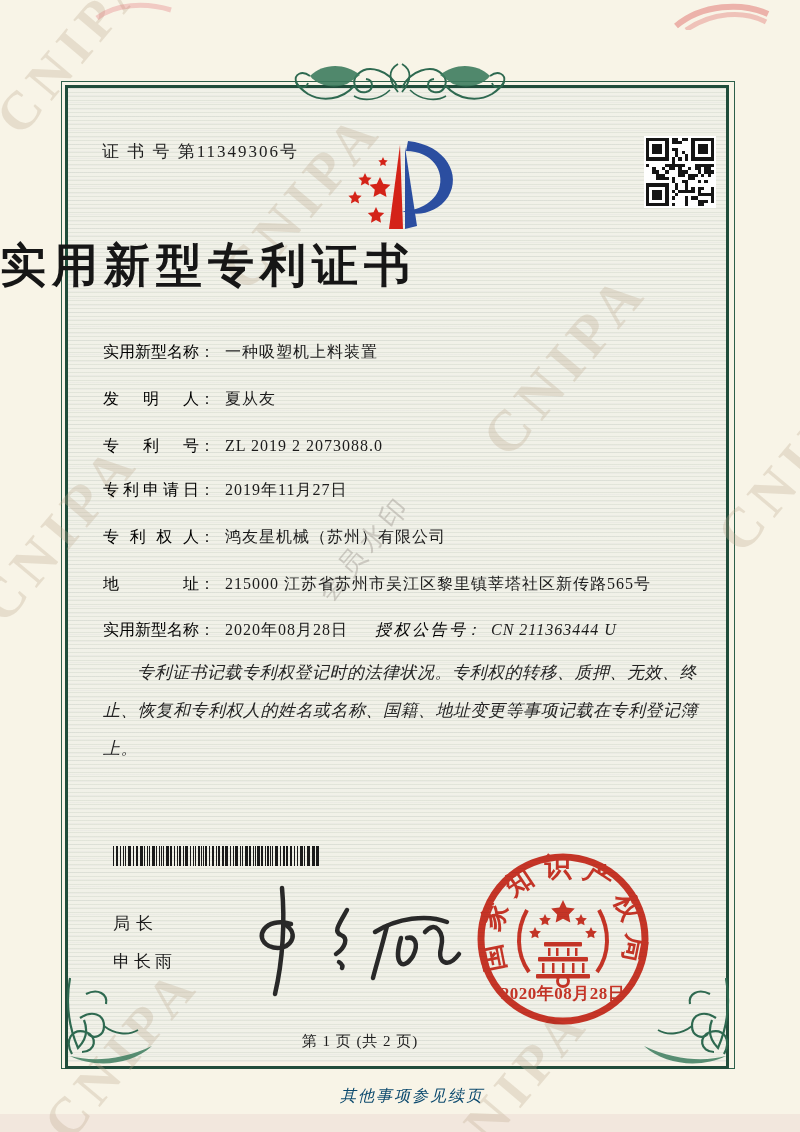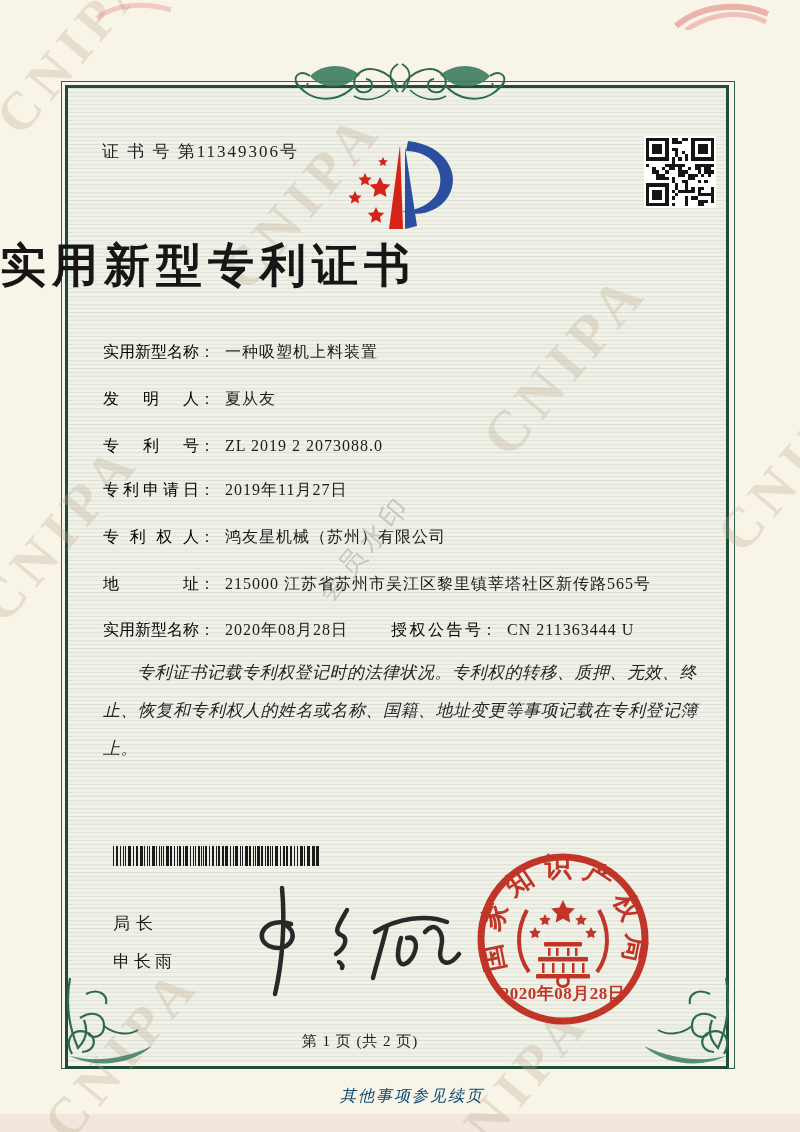--- a/index.html
+++ b/index.html
@@ -43,21 +43,21 @@
     left:0;top:235px;width:100%;
     font-size:46px;font-weight:700;letter-spacing:6px;color:#161616;
   }
   .field{left:103px;width:610px;height:24px;font-size:16px;}
   .flabel{
     display:inline-block;width:96px;vertical-align:top;
     text-align:justify;text-align-last:justify;color:#000000;
   }
   .colon{display:inline-block;margin-right:10px;}
   .fvalue{letter-spacing:1px;color:#1b1b1b;}
-  .pair2{position:absolute;left:288px;top:0;}
+  .pair2{position:absolute;left:272px;top:0;font-style:italic;}
   .pair2 .flabel{width:90px;}
   .body-text{
     left:103px;top:654px;width:606px;
     font-size:17px;line-height:38px;letter-spacing:.5px;
     font-style:italic;color:#242424;
   }
   .body-text p{margin:0;text-indent:2em;}
   .sig-label{left:113px;font-size:17px;letter-spacing:6px;color:#1d1d1d;}
   .footer-page{left:0;top:1032px;width:720px;text-align:center;font-size:15px;letter-spacing:1px;}
   .cont-note{left:0;top:1086px;width:800px;text-align:center;font-size:16px;font-style:italic;letter-spacing:2px;color:#0c4a6e;margin-left:12px;}

